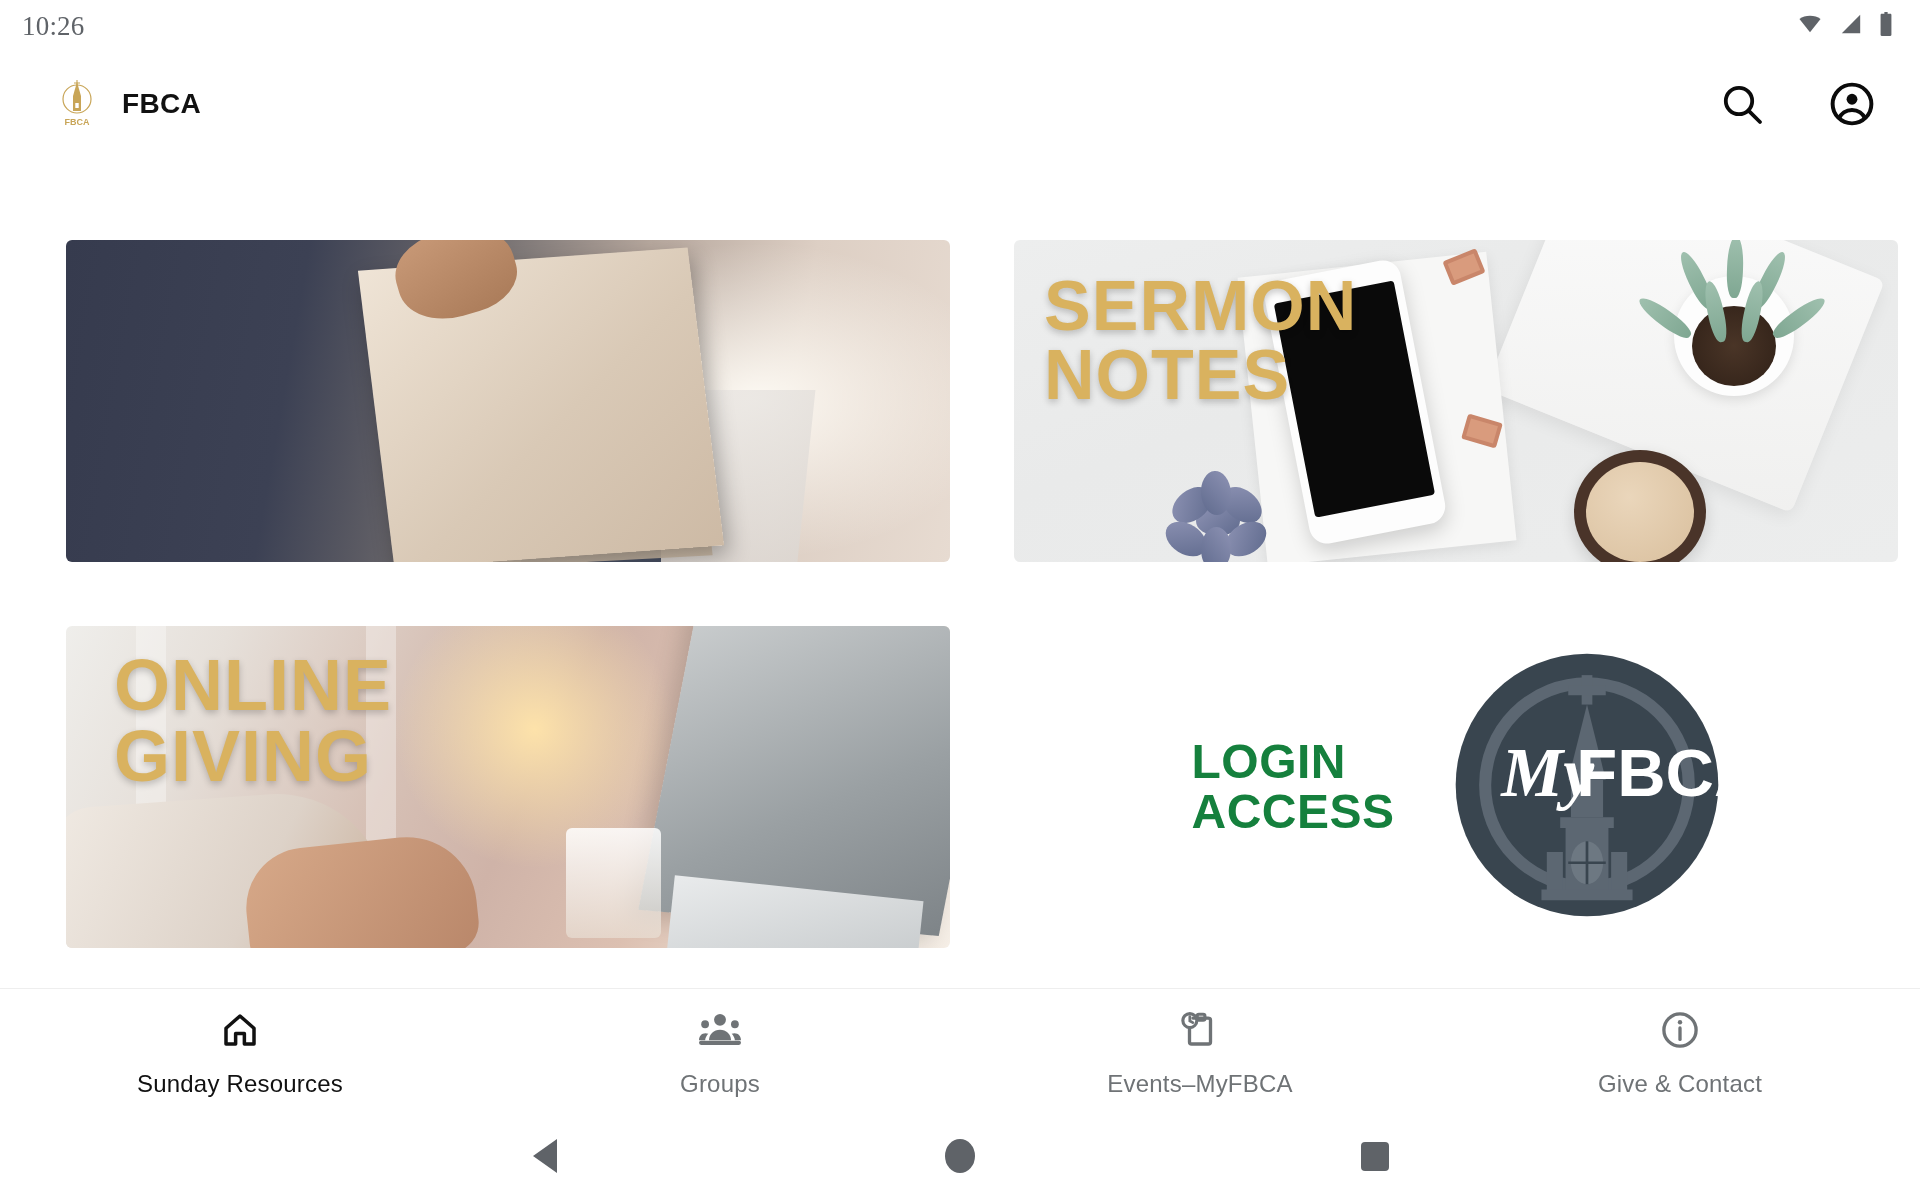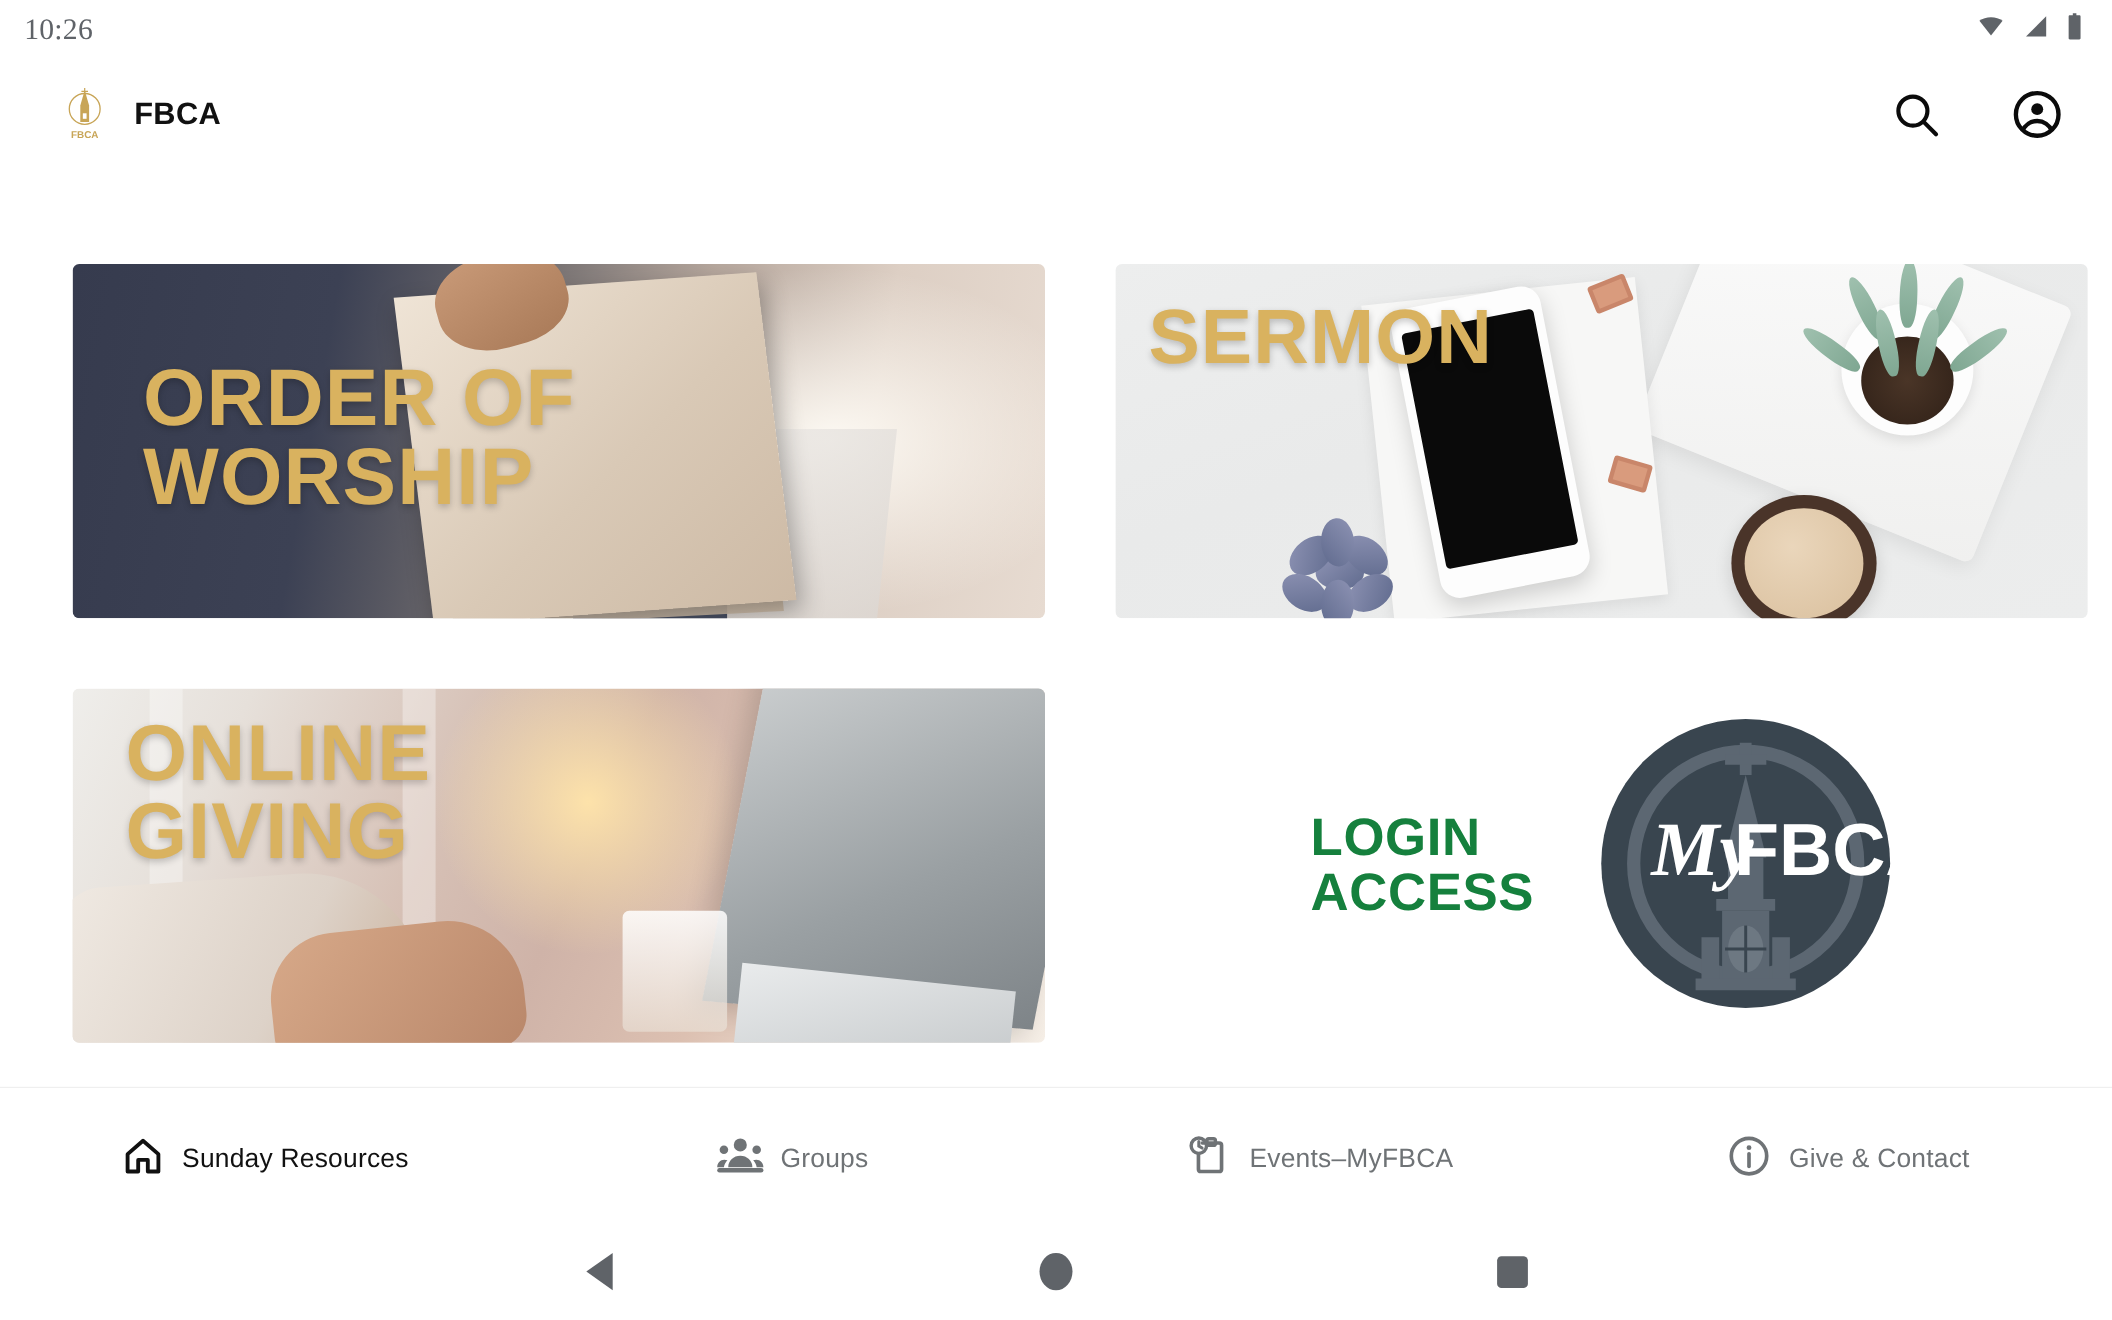--- a/index.html
+++ b/index.html
@@ -187,21 +187,21 @@
   }
   .myfbca-badge{ width:268px; height:268px; flex:0 0 auto; }
 
   
   .bottom-nav{
     position:absolute; left:0; top:988px; width:1920px; height:124px;
     background:#fff; border-top:1px solid #eeeeee;
     display:flex; align-items:center;
   }
   .nav-item{
-    flex:1; display:flex; flex-direction:row; align-items:center;
+    flex:1; display:flex; flex-direction:column; align-items:center;
     justify-content:center; gap:15px; cursor:pointer; height:100%;
     padding-top:6px;
   }
   .nav-label{ font-size:24px; color:#6f7376; letter-spacing:.2px; }
   .nav-item.active .nav-label{ color:#111; }
 
   
   .system-nav{
     position:absolute; left:0; top:1112px; width:1920px; height:88px;
     background:#fff; display:flex; align-items:center; justify-content:center;
@@ -275,24 +275,20 @@
 
   <div class="tile-row">
 
     <div class="tile">
       <div class="art-worship">
         <div class="shirt"></div>
           <div class="jeans"></div>
         <div class="booklet2"></div>
           <div class="booklet"></div>
           <div class="hand"></div>
-      </div>
-      <div class="tile-label label-worship">
-        <div>ORDER OF</div>
-        <div>WORSHIP</div>
       </div>
     </div>
 
     <div class="tile">
       <div class="art-sermon">
         <div class="tray"></div>
         <div class="paper"></div>
         <div class="phone">
             <div class="phone-screen"></div>
           </div>
@@ -317,20 +313,21 @@
           <span class="petal" style="left:40px;top:72px;transform:rotate(92deg)"></span>
         </div>
         <div class="cup">
             <div class="cup-inner"></div>
           </div>
         <div class="clip" style="left:432px;top:14px;transform:rotate(-22deg)"></div>
         <div class="clip" style="left:450px;top:178px;transform:rotate(16deg)"></div>
       </div>
       <div class="tile-label label-sermon">
         <div>SERMON</div>
+        <div>NOTES</div>
       </div>
     </div>
   </div>
 
   <div class="tile-row">
 
     <div class="tile">
       <div class="art-giving">
         <div class="window-bar" style="left:70px"></div>
         <div class="window-bar" style="left:300px"></div>

